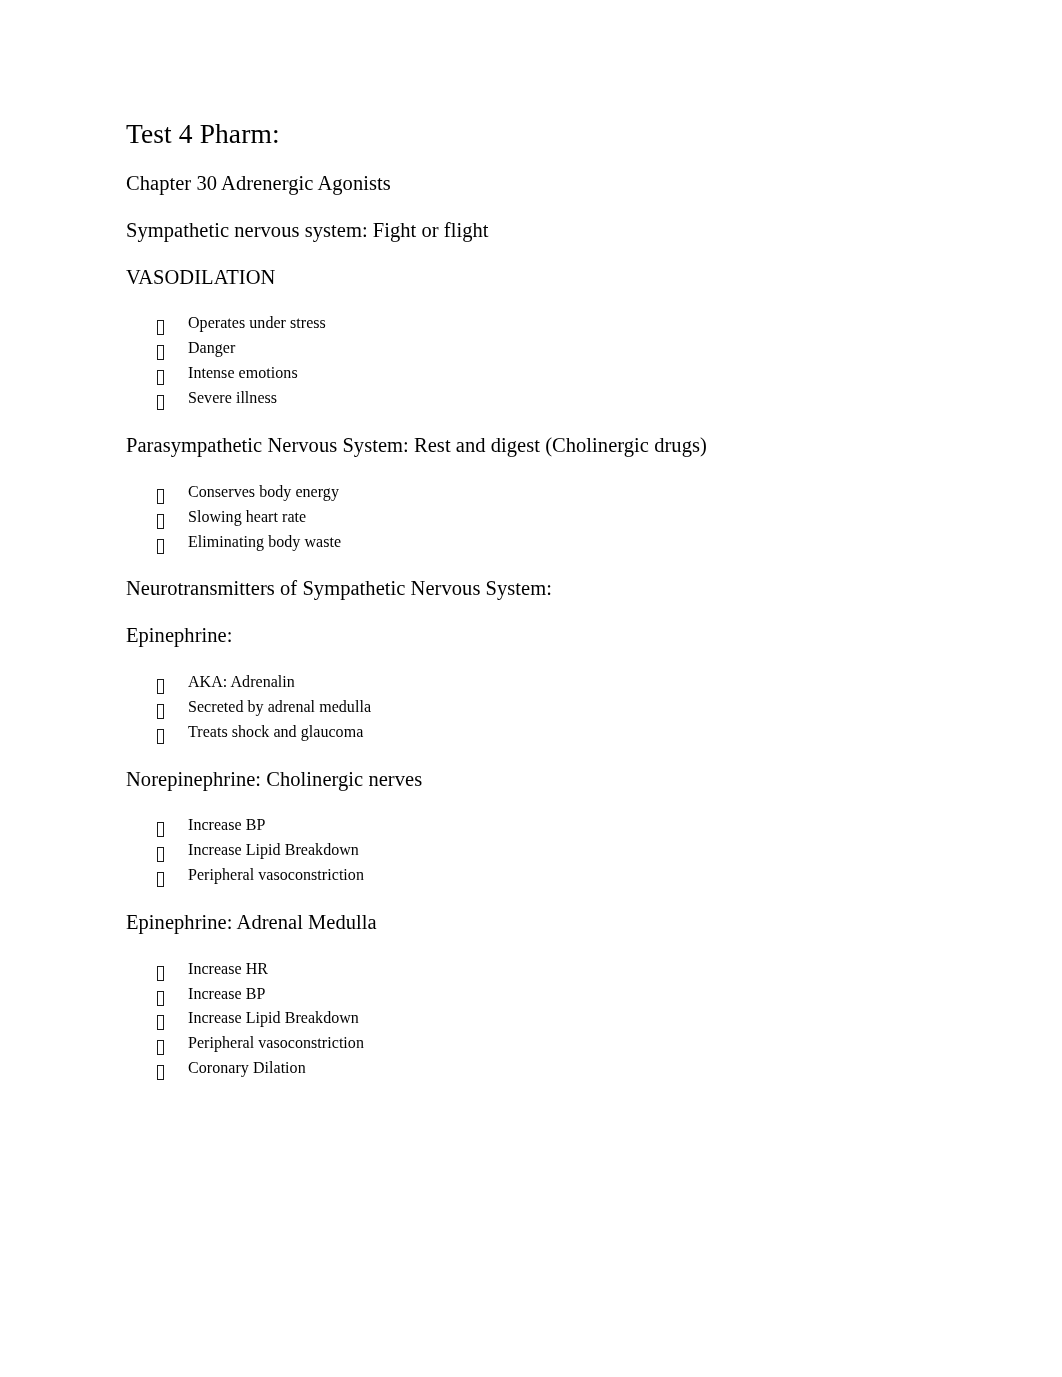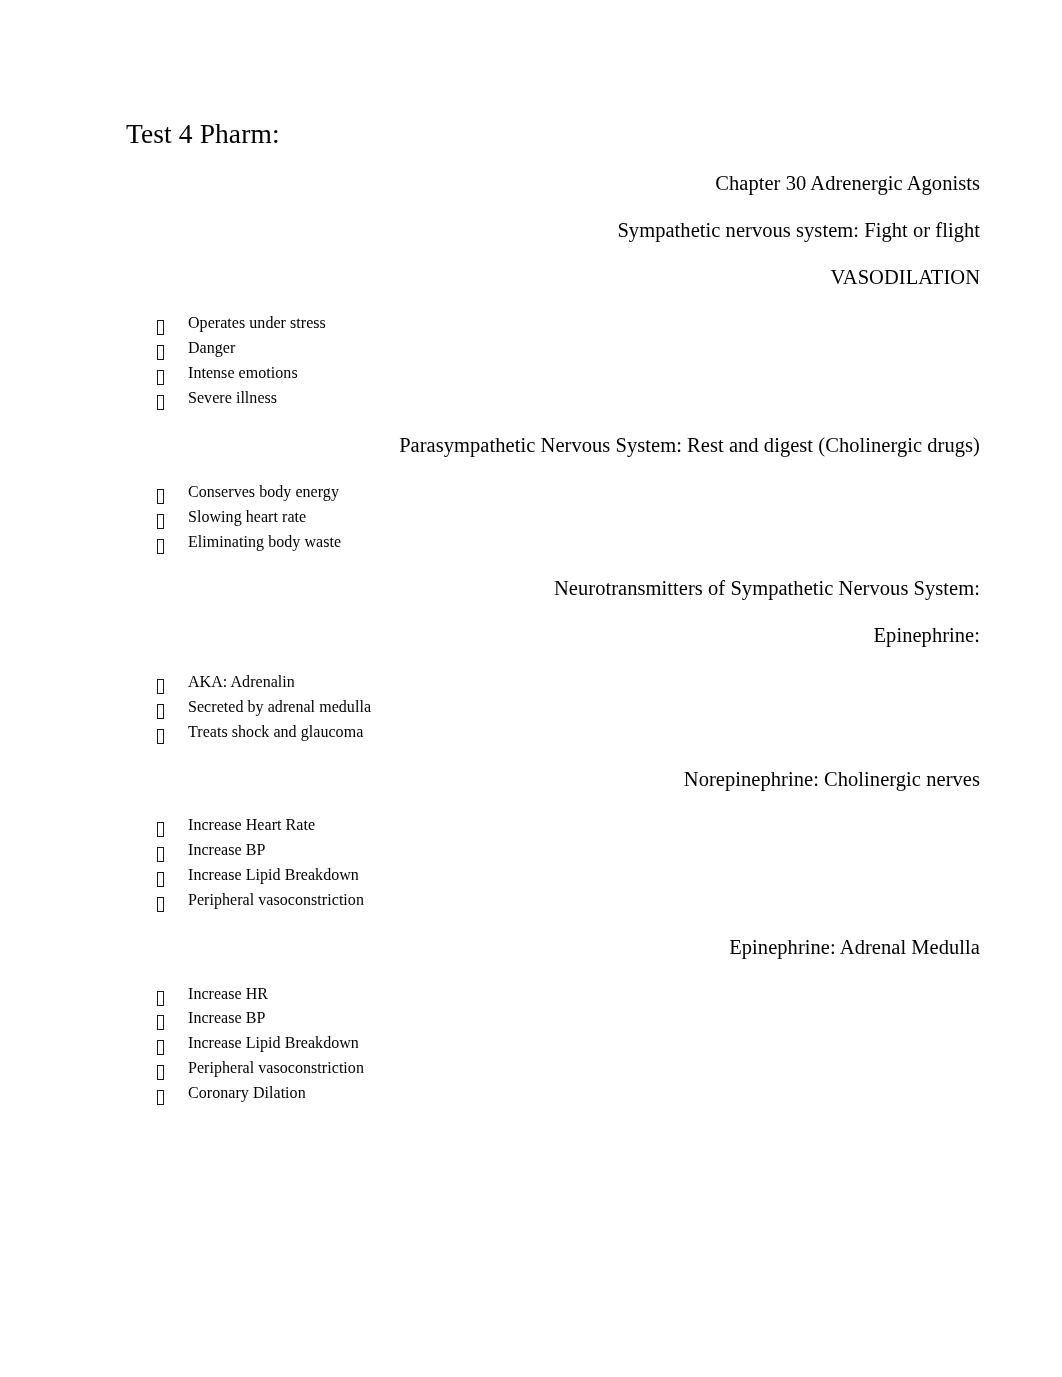--- a/index.html
+++ b/index.html
@@ -35,21 +35,20 @@
     letter-spacing: 0.1px;
   }
 
   
   .para {
     font-size: 20.5px;
     line-height: 1.2;
     margin: 0 0 22px 0;
     letter-spacing: 0.05px;
     white-space: pre-wrap;
-    text-align: right;
   }
 
   
   .bullet-list {
     list-style: none;
     margin: 0 0 22px 0;
     padding: 0;
   }
   .bullet-item {
     position: relative;
@@ -101,21 +100,20 @@
       </ul>
       <p class="para">Neurotransmitters of Sympathetic Nervous System:</p>
       <p class="para">Epinephrine:</p>
       <ul class="bullet-list">
         <li class="bullet-item"><span class="tofu-bullet"></span><span class="bullet-text">AKA: Adrenalin</span></li>
         <li class="bullet-item"><span class="tofu-bullet"></span><span class="bullet-text">Secreted by adrenal medulla</span></li>
         <li class="bullet-item"><span class="tofu-bullet"></span><span class="bullet-text">Treats shock and glaucoma</span></li>
       </ul>
       <p class="para">Norepinephrine: Cholinergic nerves</p>
       <ul class="bullet-list">
-        <li class="bullet-item"><span class="tofu-bullet"></span><span class="bullet-text">Increase Heart Rate</span></li>
         <li class="bullet-item"><span class="tofu-bullet"></span><span class="bullet-text">Increase BP</span></li>
         <li class="bullet-item"><span class="tofu-bullet"></span><span class="bullet-text">Increase Lipid Breakdown</span></li>
         <li class="bullet-item"><span class="tofu-bullet"></span><span class="bullet-text">Peripheral vasoconstriction</span></li>
       </ul>
       <p class="para">Epinephrine: Adrenal Medulla</p>
       <ul class="bullet-list">
         <li class="bullet-item"><span class="tofu-bullet"></span><span class="bullet-text">Increase HR</span></li>
         <li class="bullet-item"><span class="tofu-bullet"></span><span class="bullet-text">Increase BP</span></li>
         <li class="bullet-item"><span class="tofu-bullet"></span><span class="bullet-text">Increase Lipid Breakdown</span></li>
         <li class="bullet-item"><span class="tofu-bullet"></span><span class="bullet-text">Peripheral vasoconstriction</span></li>

